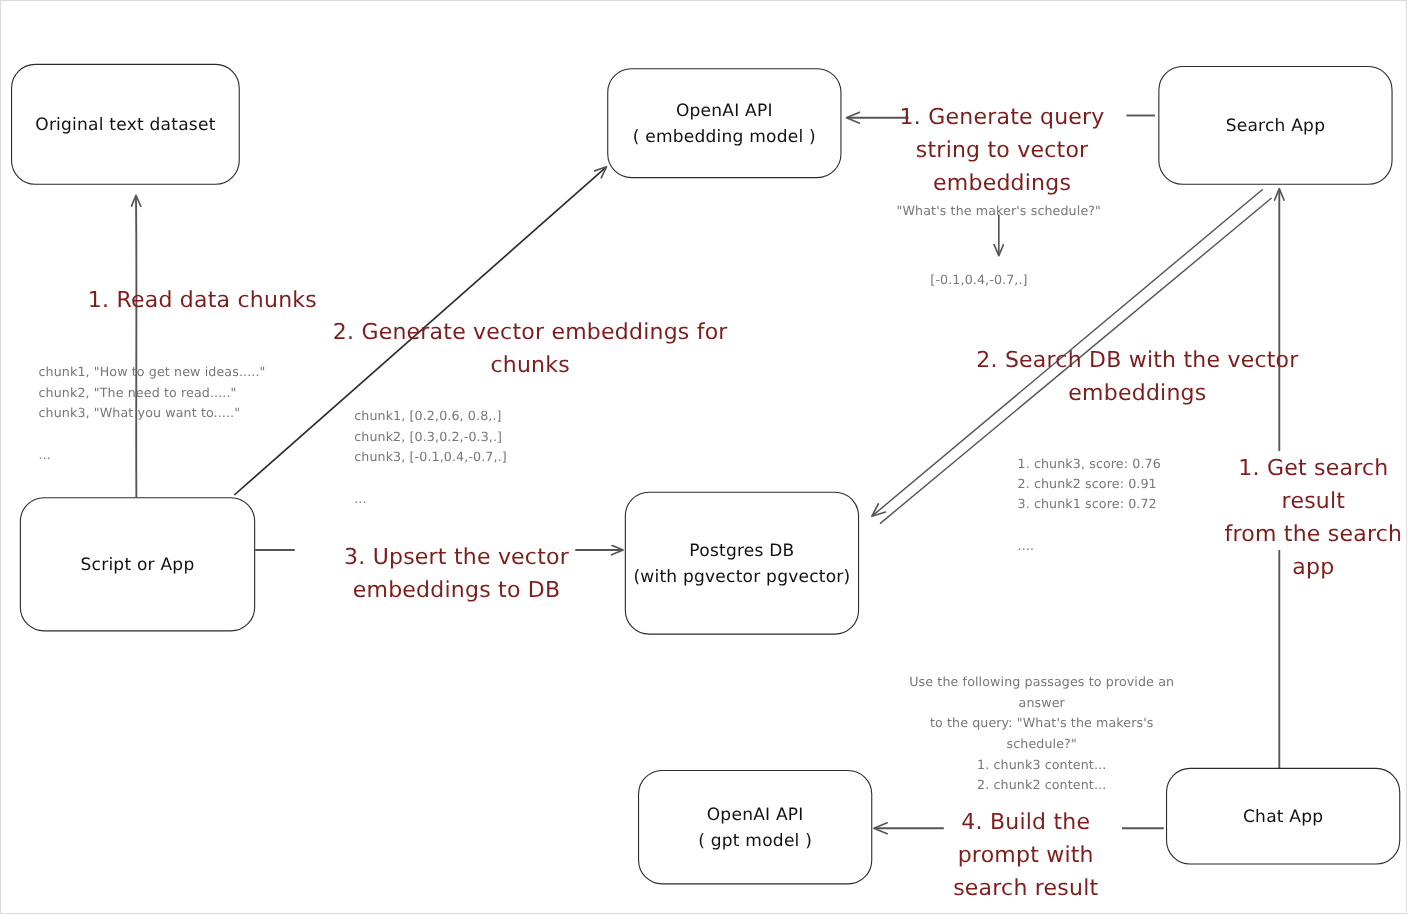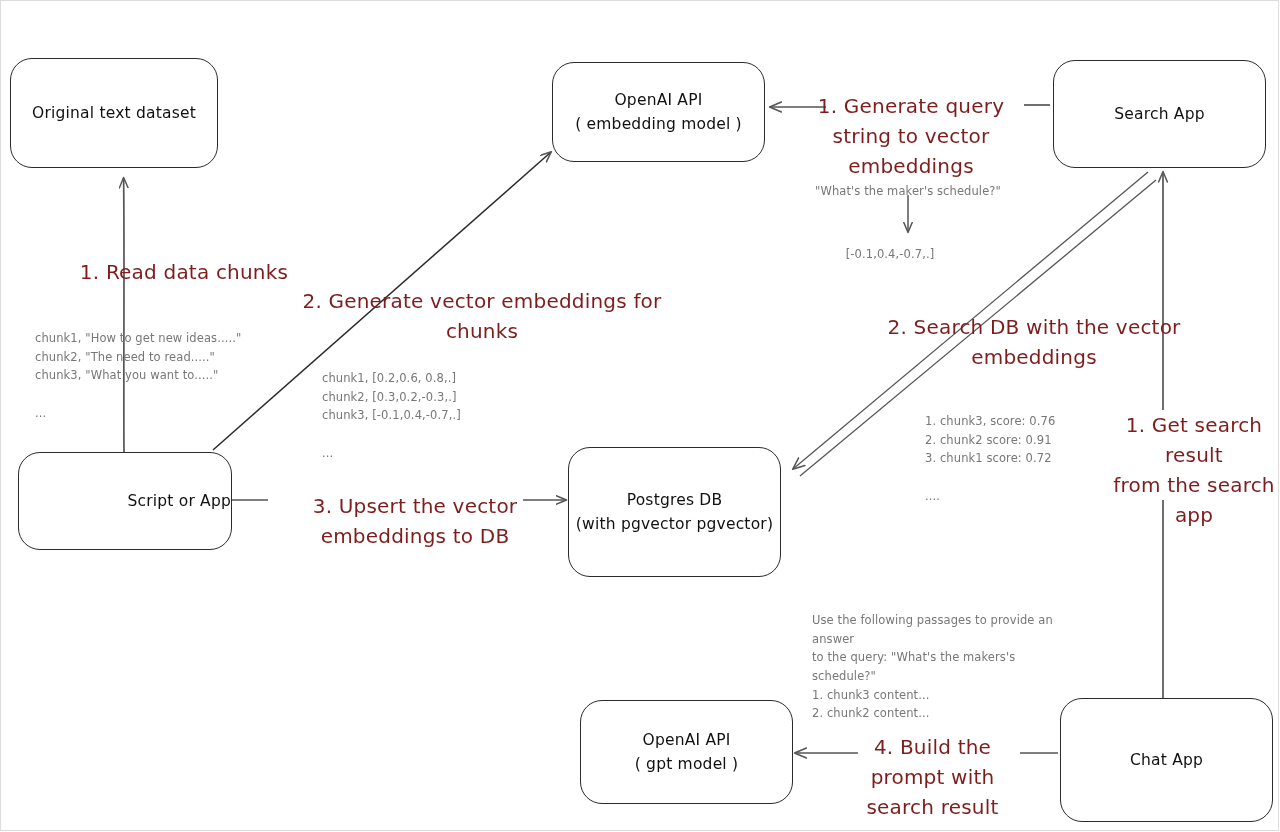--- a/index.html
+++ b/index.html
@@ -90,21 +90,21 @@
       <path d="M858,753 L795,753" fill="none" stroke="#555555" stroke-width="1.7" marker-end="url(#ahd)"></path>
     </g>
   </svg>
 
   <div class="node" style="left:10px;top:58px;width:208px;height:110px;justify-content:center;">
     <span class="node-text">
       <span class="line1">Original text dataset</span>
     </span>
   </div>
 
-  <div class="node" style="left:18px;top:452px;width:214px;height:98px;justify-content:flex-end;">
+  <div class="node" style="left:18px;top:452px;width:214px;height:122px;">
     <span class="node-text">
       <span class="line1">Script or App</span>
     </span>
   </div>
 
   <div class="node" style="left:552px;top:62px;width:213px;height:100px;">
     <span class="node-text">
       <span class="line1">OpenAI API</span>
       <span class="line2">( embedding model )</span>
     </span>
@@ -116,21 +116,21 @@
       <span class="line2">(with pgvector pgvector)</span>
     </span>
   </div>
 
   <div class="node" style="left:1053px;top:60px;width:213px;height:108px;">
     <span class="node-text">
       <span class="line1">Search App</span>
     </span>
   </div>
 
-  <div class="node" style="left:1060px;top:698px;width:213px;height:124px;">
+  <div class="node" style="left:1060px;top:698px;width:213px;height:88px;">
     <span class="node-text">
       <span class="line1">Chat App</span>
     </span>
   </div>
 
   <div class="node" style="left:580px;top:700px;width:213px;height:104px;">
     <span class="node-text">
       <span class="line1">OpenAI API</span>
       <span class="line2">( gpt model )</span>
     </span>
@@ -168,18 +168,18 @@
   <div class="annot center" style="left:808px;top:182px;width:200px;">"What's the maker's schedule?"</div>
 
   <div class="annot center" style="left:820px;top:245px;width:140px;">[-0.1,0.4,-0.7,.]</div>
 
   <div class="annot" style="left:925px;top:412px;width:220px;">1. chunk3, score: 0.76
 2. chunk2 score: 0.91
 3. chunk1 score: 0.72
 
 ....</div>
 
-  <div class="annot" style="left:812px;top:611px;width:270px;">Use the following passages to provide an answer
+  <div class="annot" style="left:812px;top:611px;width:270px;text-align:center;">Use the following passages to provide an answer
 to the query: "What's the makers's schedule?"
 1. chunk3 content...
 2. chunk2 content...</div>
 
 </div>
 
 </body></html>

